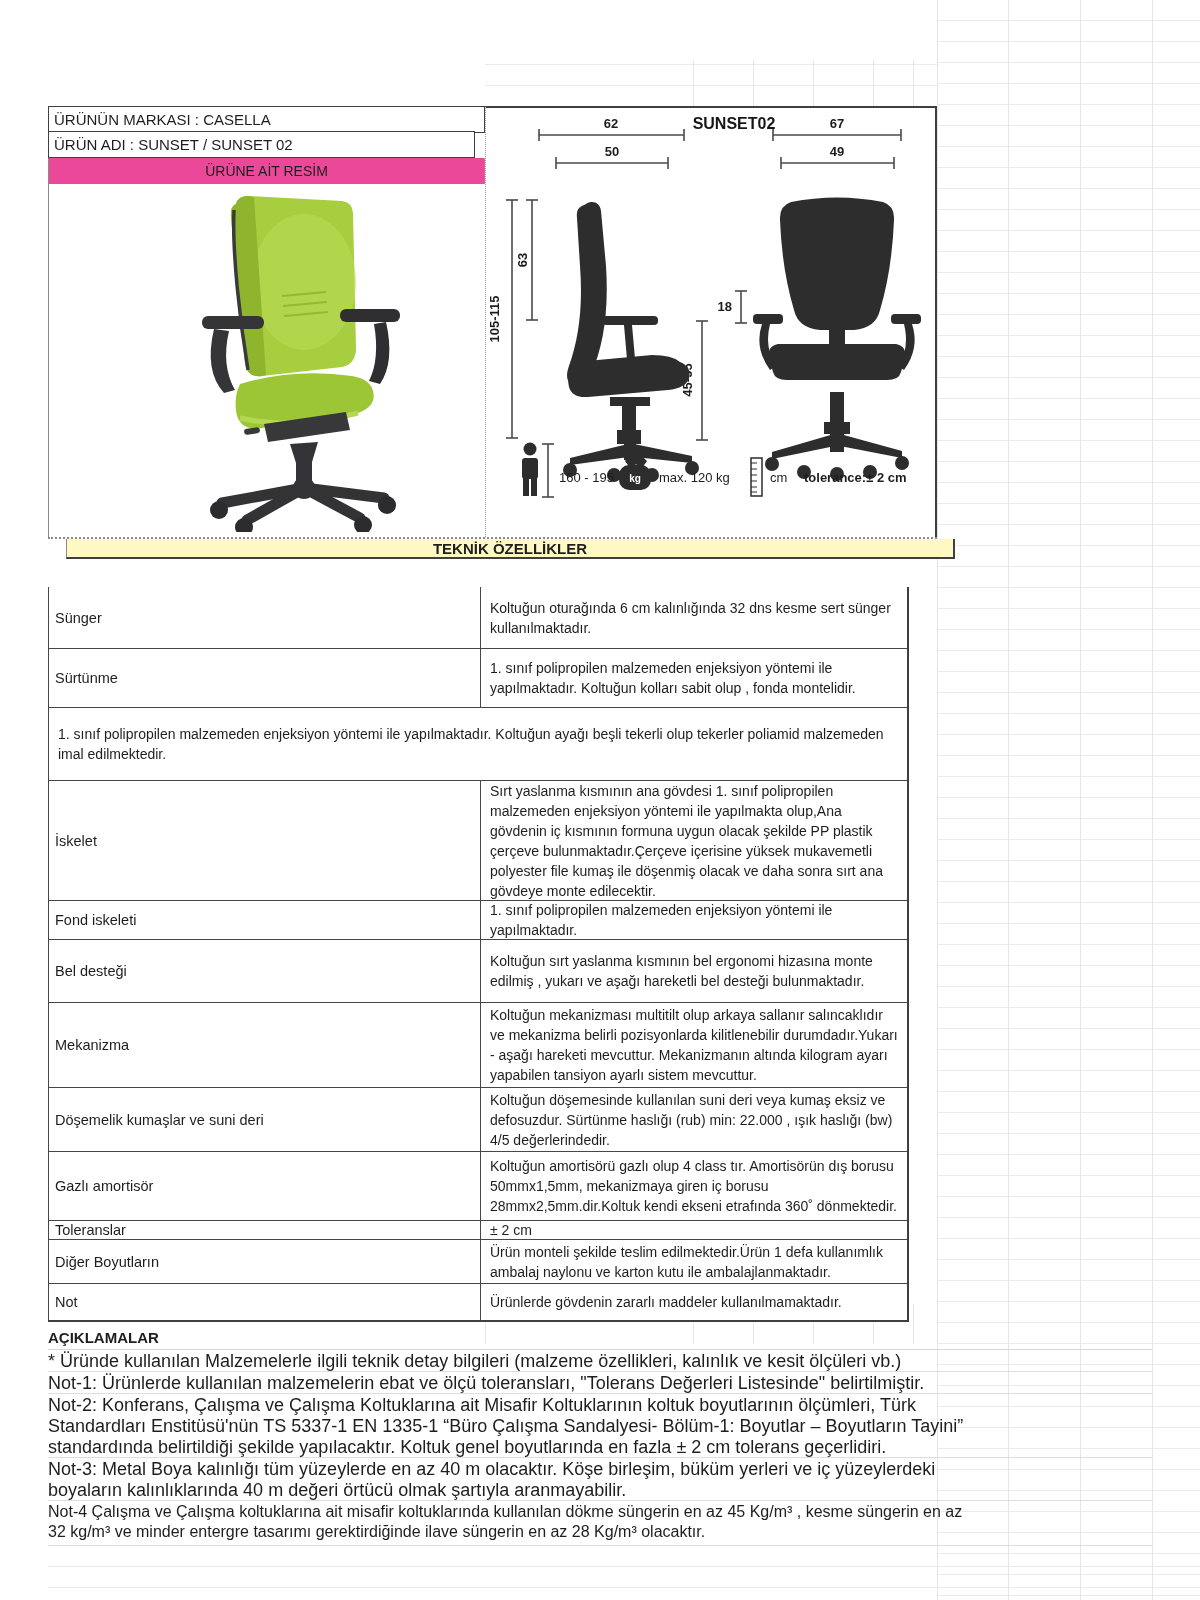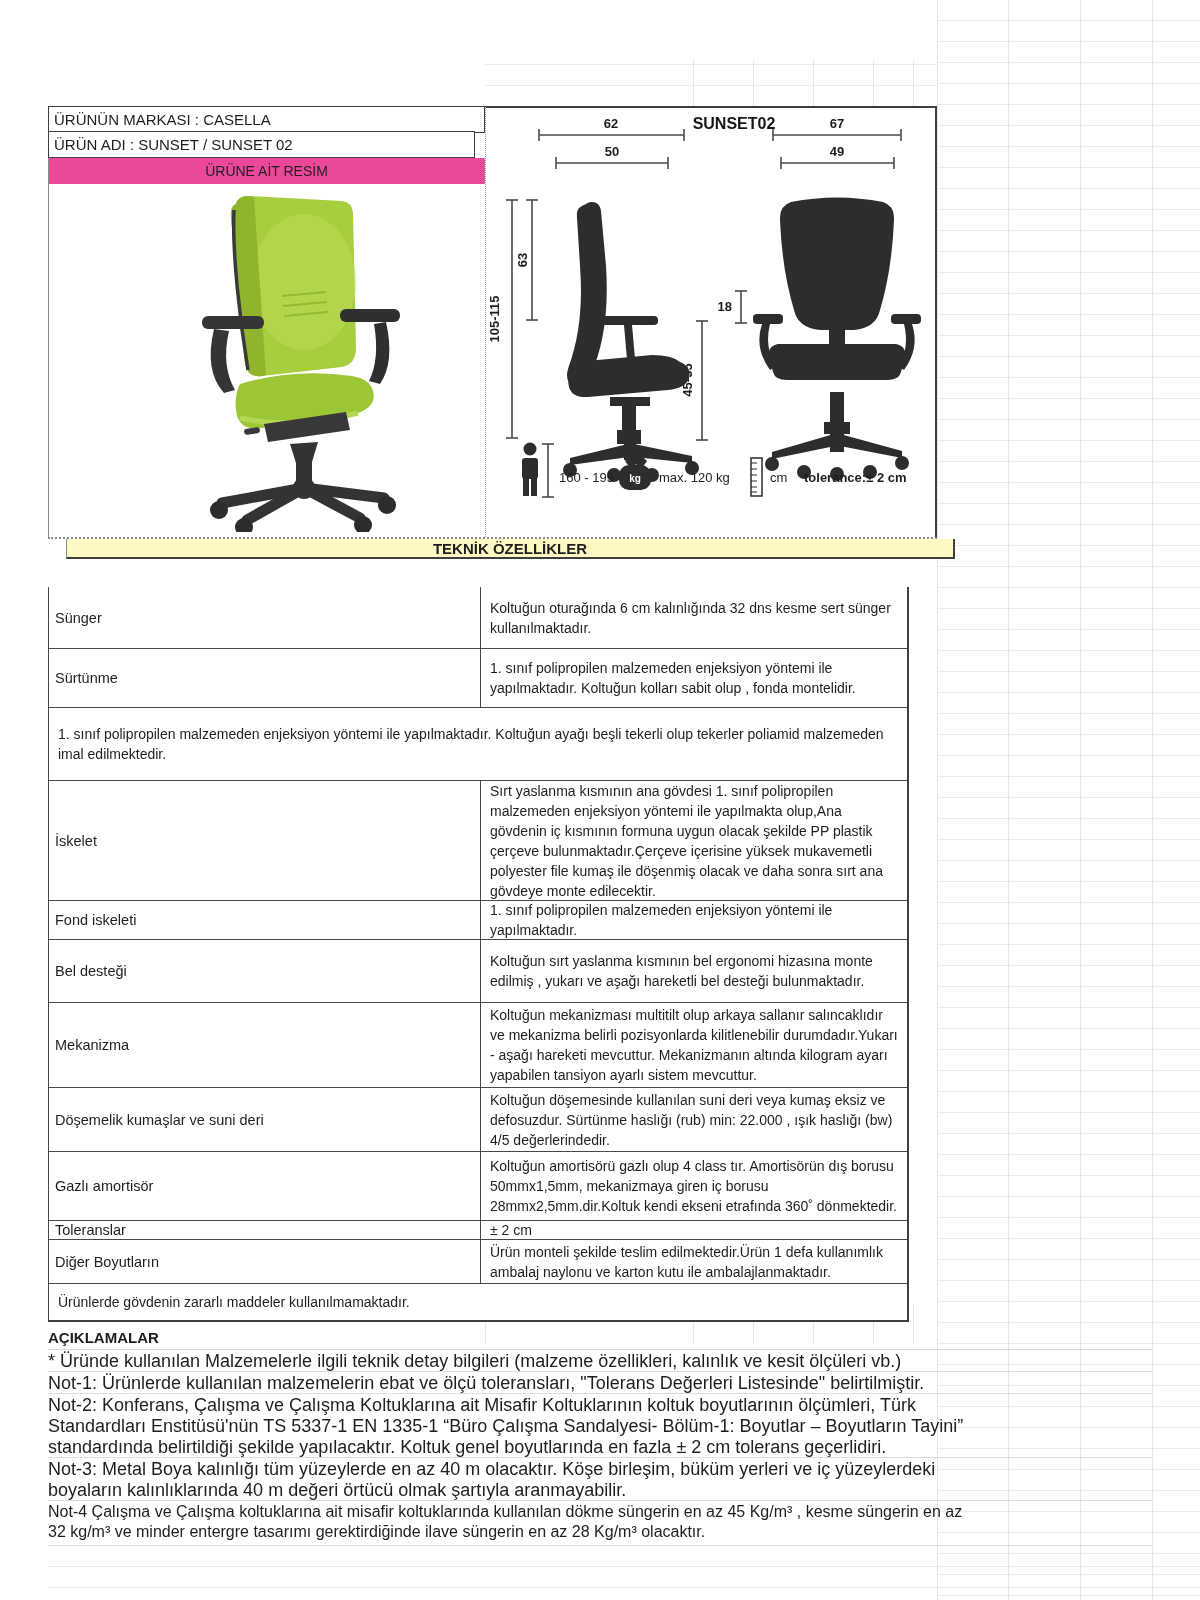--- a/index.html
+++ b/index.html
@@ -298,20 +298,21 @@
     </div>
     <div class="trow" style="height:19px">
       <div class="tlabel">Toleranslar</div>
       <div class="tdesc">± 2 cm</div>
     </div>
     <div class="trow" style="height:44px">
       <div class="tlabel">Diğer Boyutların</div>
       <div class="tdesc">Ürün monteli şekilde teslim edilmektedir.Ürün 1 defa kullanımlık ambalaj naylonu ve karton kutu ile ambalajlanmaktadır.</div>
     </div>
     <div class="trow" style="height:37px">
+      <div class="tlabel">Not</div>
       <div class="tdesc">Ürünlerde gövdenin zararlı maddeler kullanılmamaktadır.</div>
     </div>
   </div>
 
   <div class="aciklamalar">AÇIKLAMALAR</div>
   <div class="notes">
     <div class="note-item" style="height:22px">* Üründe kullanılan Malzemelerle ilgili teknik detay bilgileri (malzeme özellikleri, kalınlık ve kesit ölçüleri vb.)  verilecektir.</div>
     <div class="note-item" style="height:22px">Not-1: Ürünlerde kullanılan malzemelerin ebat ve ölçü toleransları, "Tolerans Değerleri Listesinde" belirtilmiştir.</div>
     <div class="note-item" style="height:64px">Not-2: Konferans, Çalışma ve Çalışma Koltuklarına ait  Misafir Koltuklarının koltuk boyutlarının ölçümleri, Türk Standardları Enstitüsü'nün TS 5337-1 EN 1335-1 “Büro Çalışma Sandalyesi- Bölüm-1: Boyutlar – Boyutların Tayini” standardında belirtildiği şekilde yapılacaktır. Koltuk genel boyutlarında en fazla ± 2 cm tolerans geçerlidiri.</div>
     <div class="note-item" style="height:43px">Not-3: Metal Boya kalınlığı tüm yüzeylerde en az 40 m  olacaktır. Köşe birleşim, büküm yerleri ve iç yüzeylerdeki boyaların kalınlıklarında 40 m değeri örtücü olmak şartıyla aranmayabilir.</div>

